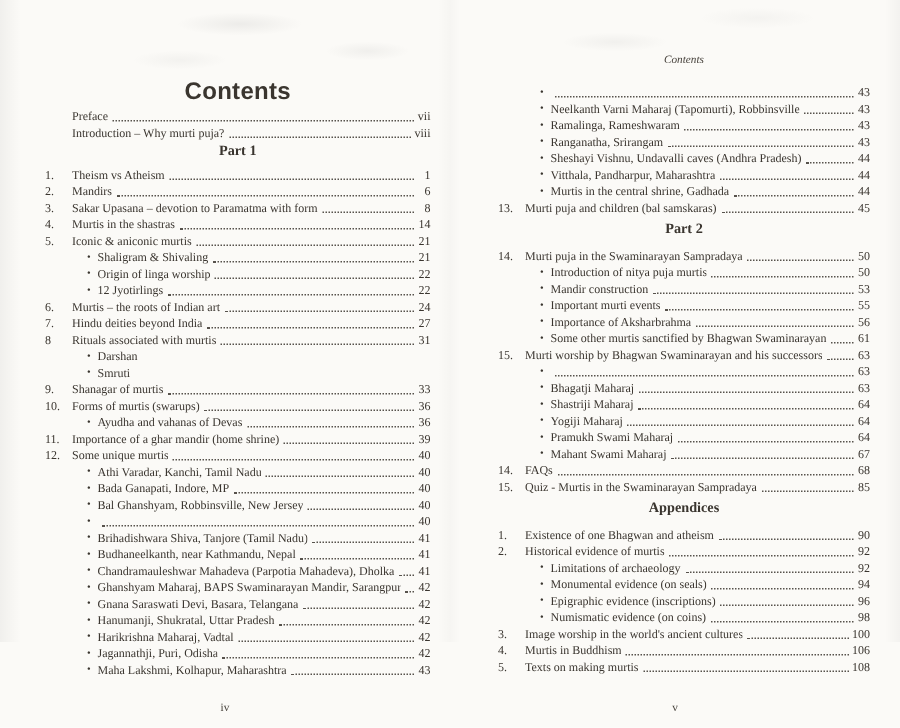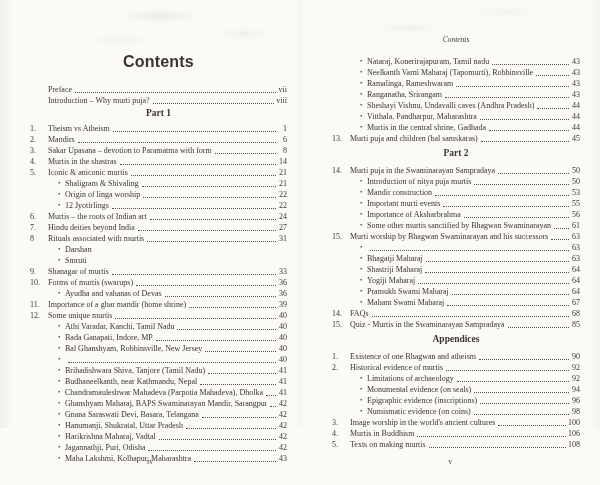--- a/index.html
+++ b/index.html
@@ -31,40 +31,40 @@
       #fbfaf7;
   }
 
   .page-title { margin-top:52px; height:20px; line-height:20px; text-align:center;
                 font-family:"Liberation Sans","DejaVu Sans",sans-serif;
                 font-weight:bold; font-size:16px; letter-spacing:0.2px; }
 
   .running-header { margin-top:35px; height:10px; line-height:10px; text-align:center;
                     font-style:italic; font-size:7.5px; color:#46413b; }
 
-  #left-blocks  { margin-top:12px; }
+  #left-blocks  { margin-top:0; }
   #right-blocks { margin-top:11px; }
 
   .row { display:flex; height:11px; line-height:11px; font-size:8px;
          white-space:nowrap; }
   .row .num    { flex:none; width:18px; }
   .row.sub .num{ width:28px; }
   .row .bullet { flex:none; width:7px; font-size:7px; }
   .row .label  { flex:0 1 auto; min-width:0; overflow:hidden; }
   .row .leader { flex:1 1 6px; min-width:4px; align-self:stretch;
                  margin:0 2px 2px 3px; border-bottom:1px dotted #57524c; }
   .row .page-num { flex:none; min-width:9px; text-align:right; }
 
   .part-heading { text-align:center; font-weight:bold; font-size:9.5px;
                   height:11px; line-height:11px; }
   #left-blocks  .part-heading { margin:2px 0 4px; }
   #right-blocks .part-heading { margin:4px 0 6px; }
   #right-blocks .part-heading:last-of-type { margin-top:12px; margin-bottom:4px; }
 
-  .page-footer { position:absolute; top:456px; left:0; width:100%; height:11px;
+  .page-footer { position:absolute; top:466px; left:0; width:100%; height:11px;
                  line-height:11px; text-align:center; font-size:7.5px; color:#45403a; }
 </style>
 </head>
 <body>
 
 <div class="spread">
 
   <div class="page left">
     <div class="page-title">Contents</div>
     <div class="blocks" id="left-blocks">
@@ -284,21 +284,20 @@
       </div>
     <div class="page-footer">iv</div>
   </div>
 
   <div class="page right">
     <div class="running-header">Contents</div>
     <div class="blocks" id="right-blocks">
         <div class="row sub">
           <span class="num"></span>
           <span class="bullet">•</span>
-          <span class="label">Nataraj, Konerirajapuram, Tamil nadu</span>
           <span class="leader"></span>
           <span class="page-num">43</span>
         </div>
         <div class="row sub">
           <span class="num"></span>
           <span class="bullet">•</span>
           <span class="label">Neelkanth Varni Maharaj (Tapomurti), Robbinsville</span>
           <span class="leader"></span>
           <span class="page-num">43</span>
         </div>

